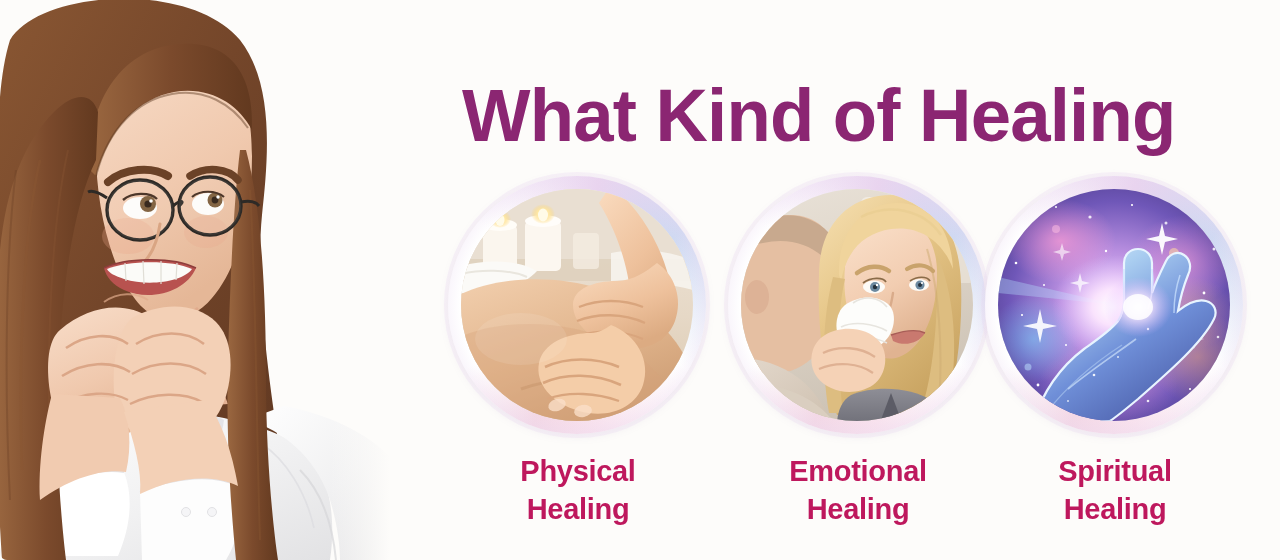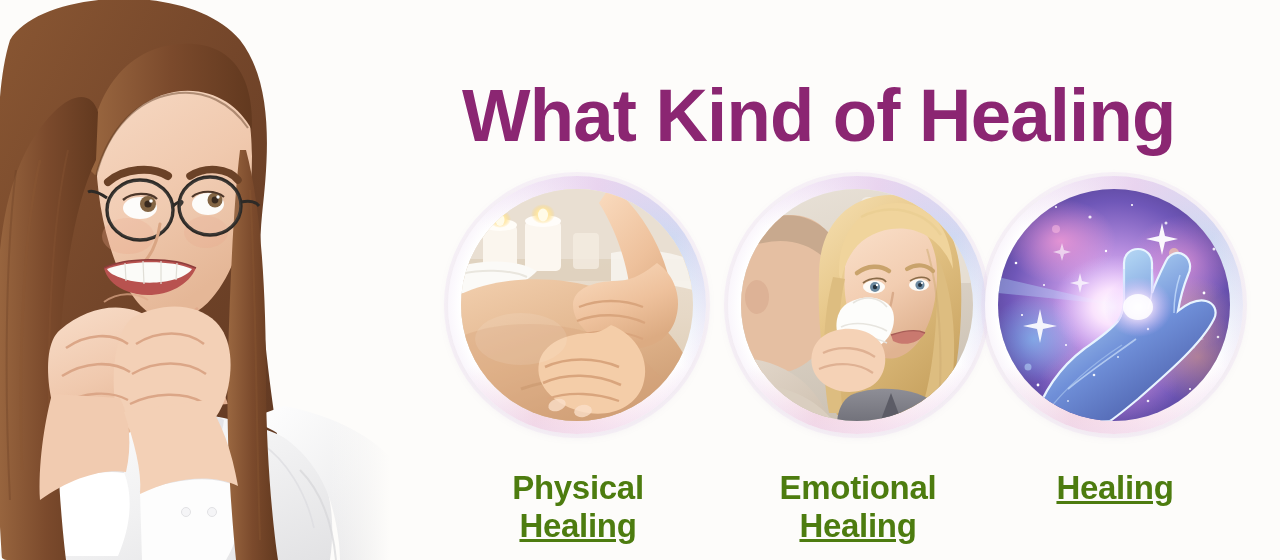--- a/index.html
+++ b/index.html
@@ -110,30 +110,30 @@
     width: 232px;
     height: 232px;
     border-radius: 50%;
     overflow: hidden;
     background: #eee;
     z-index: 2;
   }
   .photo svg { display:block; }
 
   .caption {
-    margin-top: 35px;
+    margin-top: 18px;
     text-align: center;
-    font-size: 33px;
+    font-size: 29px;
     line-height: 38px;
     font-weight: 700;
-    color: #4d7c0f;
+    color: #be185d;
     font-family: "Liberation Sans", sans-serif;
     letter-spacing: -0.3px;
   }
-  .caption .l2 { display: block; text-decoration: underline; }
+  .caption .l2 { display: block; }
 </style>
 </head>
 <body>
 
 <div id="banner">
 
   <div class="portrait">
     <svg width="400" height="560" viewBox="0 0 400 560" xmlns="http://www.w3.org/2000/svg">
       <defs>
         <linearGradient id="hairG" x1="0" y1="0" x2="1" y2="1">
@@ -555,18 +555,19 @@
               <circle cx="150" cy="140" r="1.2" fill="#ffffff" opacity="0.85"></circle>
               <circle cx="70" cy="212" r="1.1" fill="#ffffff" opacity="0.7"></circle>
             </g>
 
             <ellipse cx="140" cy="118" rx="34" ry="30" fill="url(#glowC)" opacity="0.95"></ellipse>
             <ellipse cx="140" cy="118" rx="15" ry="13" fill="#ffffff" opacity="0.85"></ellipse>
           </svg>
         </div>
       </div>
       <div class="caption">
+        <span>Spiritual</span>
         <span class="l2">Healing</span>
       </div>
     </div>
 
   </div>
 </div>
 
 </body></html>

